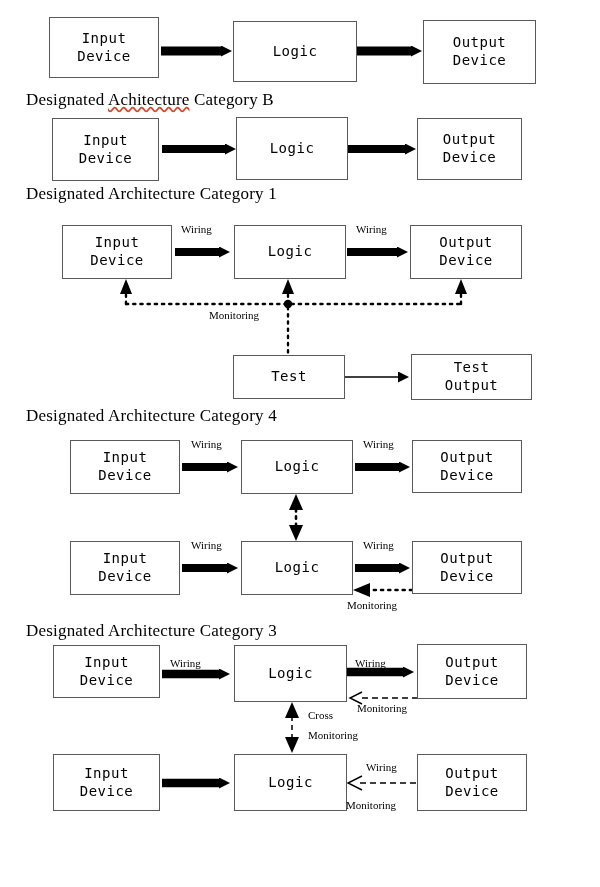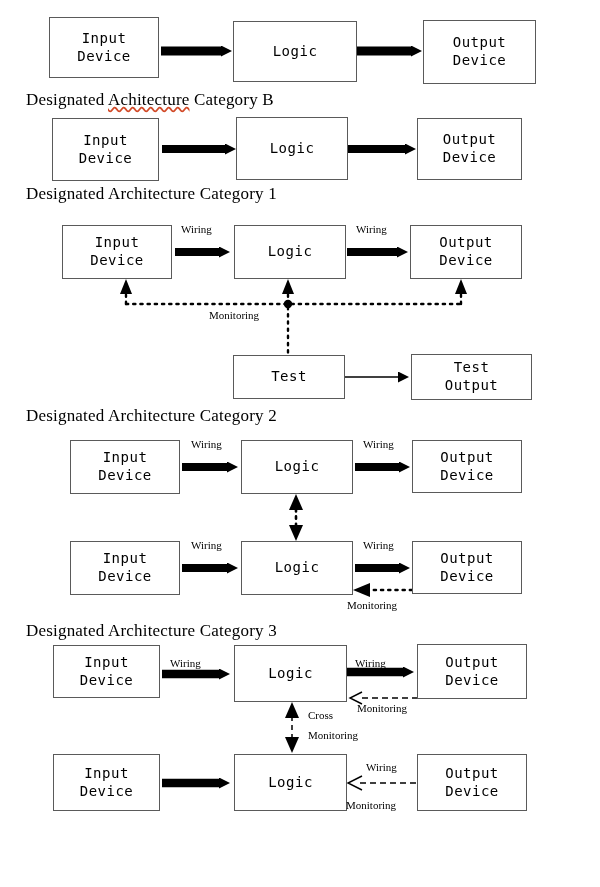--- a/index.html
+++ b/index.html
@@ -203,21 +203,21 @@
   <div class="node" style="left:213px;top:351px;width:112px;height:44px;">
     <span class="ln">Test</span>
   </div>
   <div class="node" style="left:391px;top:350px;width:121px;height:46px;">
     <span class="ln">Test</span>
     <span class="ln">Output</span>
   </div>
   <div class="edge-label" style="left:161px;top:219px;">Wiring</div>
   <div class="edge-label" style="left:336px;top:219px;">Wiring</div>
   <div class="edge-label" style="left:189px;top:305px;">Monitoring</div>
-  <div class="cat-label" style="left:6px;top:402px;">Designated Architecture Category 2</div>
+  <div class="cat-label" style="left:6px;top:402px;">Designated Architecture Category 4</div>
 
   <div class="node" style="left:50px;top:436px;width:110px;height:54px;">
     <span class="ln">Input</span>
     <span class="ln">Device</span>
   </div>
   <div class="node" style="left:221px;top:436px;width:112px;height:54px;">
     <span class="ln">Logic</span>
   </div>
   <div class="node" style="left:392px;top:436px;width:110px;height:53px;">
     <span class="ln">Output</span>

